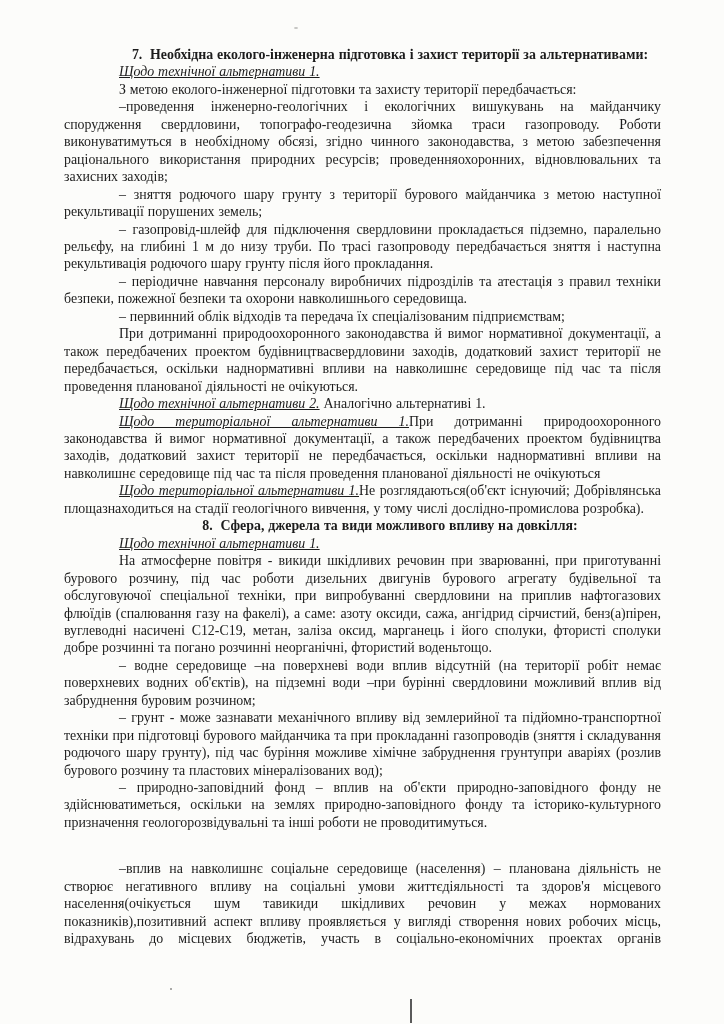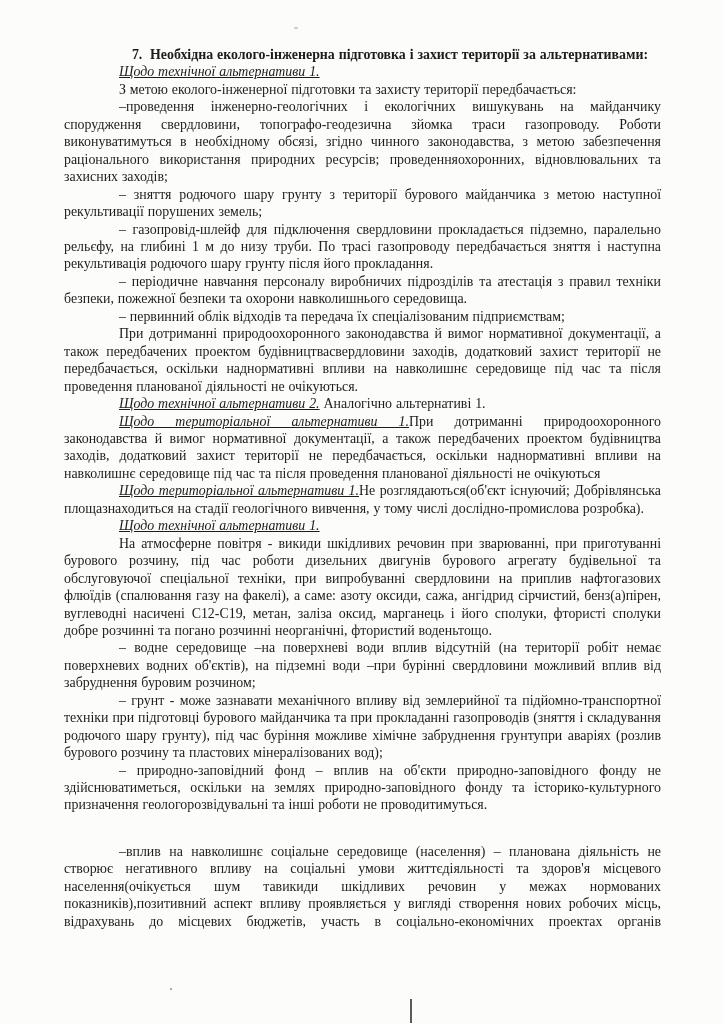--- a/index.html
+++ b/index.html
@@ -56,20 +56,21 @@
       <p class="para "><span class="run n">З метою еколого-інженерної підготовки та захисту території передбачається:</span></p>
       <p class="para "><span class="run n">–проведення інженерно-геологічних і екологічних вишукувань на майданчику спорудження свердловини, топографо-геодезична зйомка траси газопроводу. Роботи виконуватимуться в необхідному обсязі, згідно чинного законодавства, з метою забезпечення раціонального використання природних ресурсів; проведенняохоронних, відновлювальних та захисних заходів;</span></p>
       <p class="para "><span class="run n">– зняття родючого шару грунту з території бурового майданчика з метою наступної рекультивації порушених земель;</span></p>
       <p class="para "><span class="run n">– газопровід-шлейф для підключення свердловини прокладається підземно, паралельно рельєфу, на глибині 1 м до низу труби. По трасі газопроводу передбачається зняття і наступна рекультивація родючого шару грунту після його прокладання.</span></p>
       <p class="para "><span class="run n">– періодичне навчання персоналу виробничих підрозділів та атестація з правил техніки безпеки, пожежної безпеки та охорони навколишнього середовища.</span></p>
       <p class="para "><span class="run n">– первинний облік відходів та передача їх спеціалізованим підприємствам;</span></p>
       <p class="para "><span class="run n">При дотриманні природоохоронного законодавства й вимог нормативної документації, а також передбачених проектом будівництвасвердловини заходів, додатковий захист території не передбачається, оскільки наднормативні впливи на навколишнє середовище під час та після проведення планованої діяльності не очікуються.</span></p>
       <p class="para "><span class="run iu">Щодо технічної альтернативи 2.</span><span class="run n"> Аналогічно альтернативі 1.</span></p>
       <p class="para "><span class="run iu">Щодо територіальної альтернативи 1.</span><span class="run n">При дотриманні природоохоронного законодавства й вимог нормативної документації, а також передбачених проектом будівництва заходів, додатковий захист території не передбачається, оскільки наднормативні впливи на навколишнє середовище під час та після проведення планованої діяльності не очікуються</span></p>
       <p class="para "><span class="run iu">Щодо територіальної альтернативи 1.</span><span class="run n">Не розглядаються(об'єкт існуючий; Добрівлянська площазнаходиться на стадії геологічного вивчення, у тому числі дослідно-промислова розробка).</span></p>
+      <p class="para heading"><span class="run b">8.&nbsp; Сфера, джерела та види можливого впливу на довкілля:</span></p>
       <p class="para "><span class="run iu">Щодо технічної альтернативи 1.</span></p>
       <p class="para "><span class="run n">На атмосферне повітря - викиди шкідливих речовин при зварюванні, при приготуванні бурового розчину, під час роботи дизельних двигунів бурового агрегату будівельної та обслуговуючої спеціальної техніки, при випробуванні свердловини на приплив нафтогазових флюїдів (спалювання газу на факелі), а саме: азоту оксиди, сажа, ангідрид сірчистий, бенз(а)пірен, вуглеводні насичені С12-С19, метан, заліза оксид, марганець і його сполуки, фтористі сполуки добре розчинні та погано розчинні неорганічні, фтористий воденьтощо.</span></p>
       <p class="para "><span class="run n">– водне середовище –на поверхневі води вплив відсутній (на території робіт немає поверхневих водних об'єктів), на підземні води –при бурінні свердловини можливий вплив від забруднення буровим розчином;</span></p>
       <p class="para "><span class="run n">– грунт - може зазнавати механічного впливу від землерийної та підйомно-транспортної техніки при підготовці бурового майданчика та при прокладанні газопроводів (зняття і складування родючого шару грунту), під час буріння можливе хімічне забруднення грунтупри аваріях (розлив бурового розчину та пластових мінералізованих вод);</span></p>
       <p class="para "><span class="run n">– природно-заповідний фонд – вплив на об'єкти природно-заповідного фонду не здійснюватиметься, оскільки на землях природно-заповідного фонду та історико-культурного призначення геологорозвідувальні та інші роботи не проводитимуться.</span></p>
       <p class="para  cont"><span class="run n">–вплив на навколишнє соціальне середовище (населення) – планована діяльність не створює негативного впливу на соціальні умови життєдіяльності та здоров'я місцевого населення(очікується шум тавикиди шкідливих речовин у межах нормованих показників),позитивний аспект впливу проявляється у вигляді створення нових робочих місць, відрахувань до місцевих бюджетів, участь в соціально-економічних проектах органів</span></p>
     </div>
   <div class="artifact-vline"></div>
   <div class="artifact-dot"></div>
   <div class="artifact-dot2"></div>

